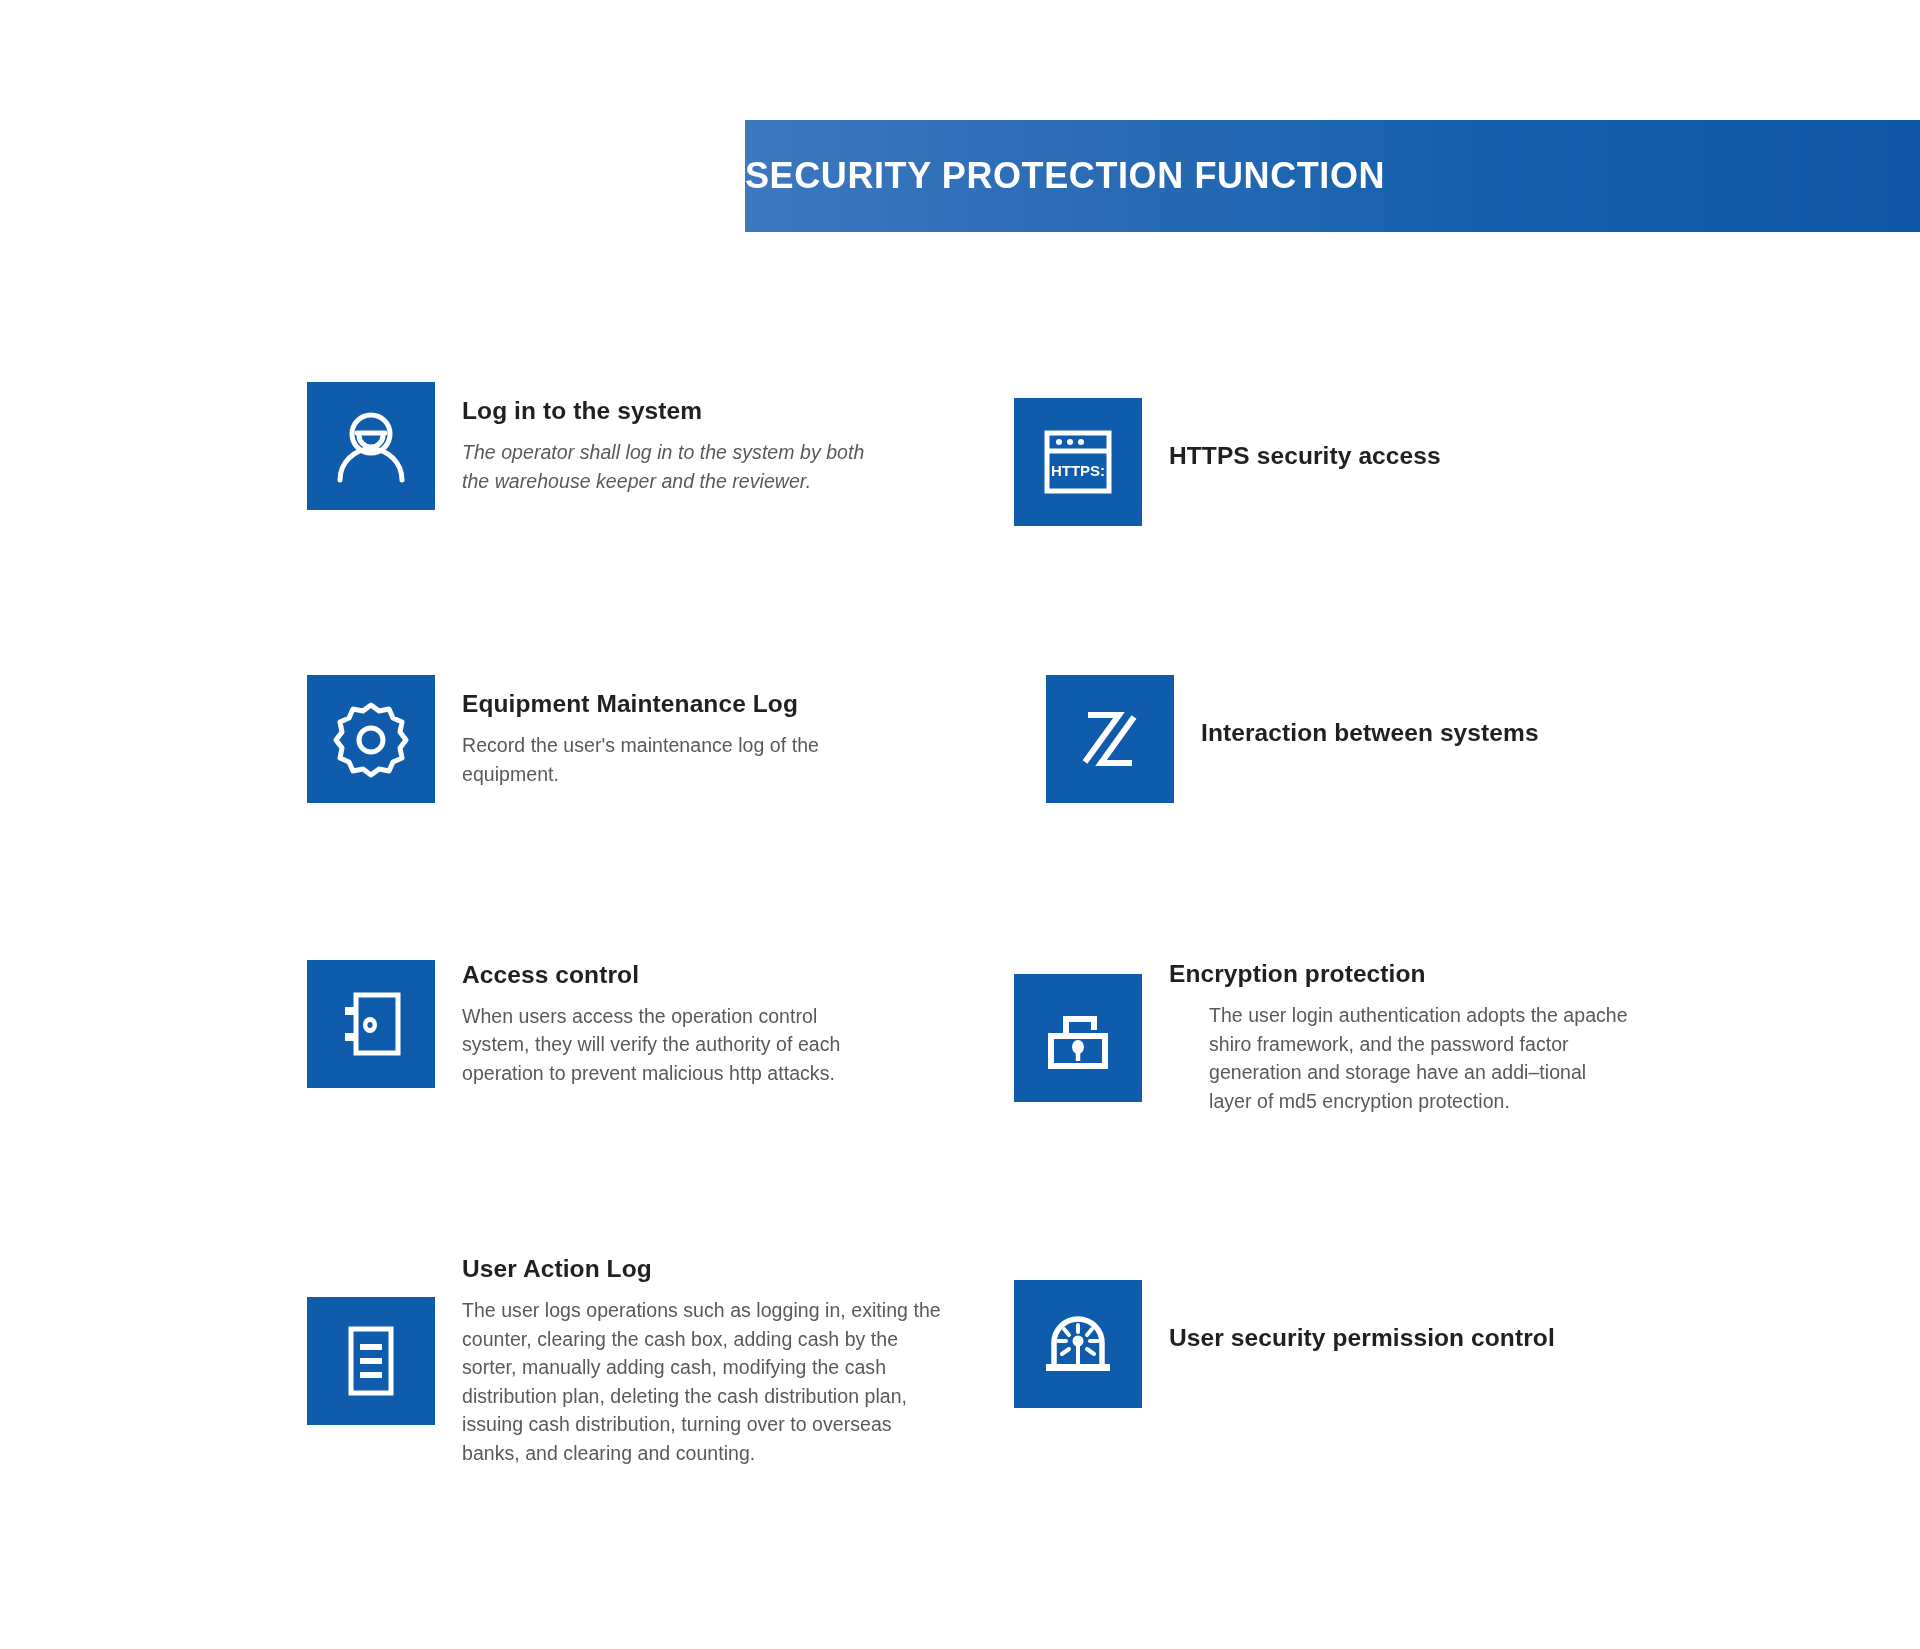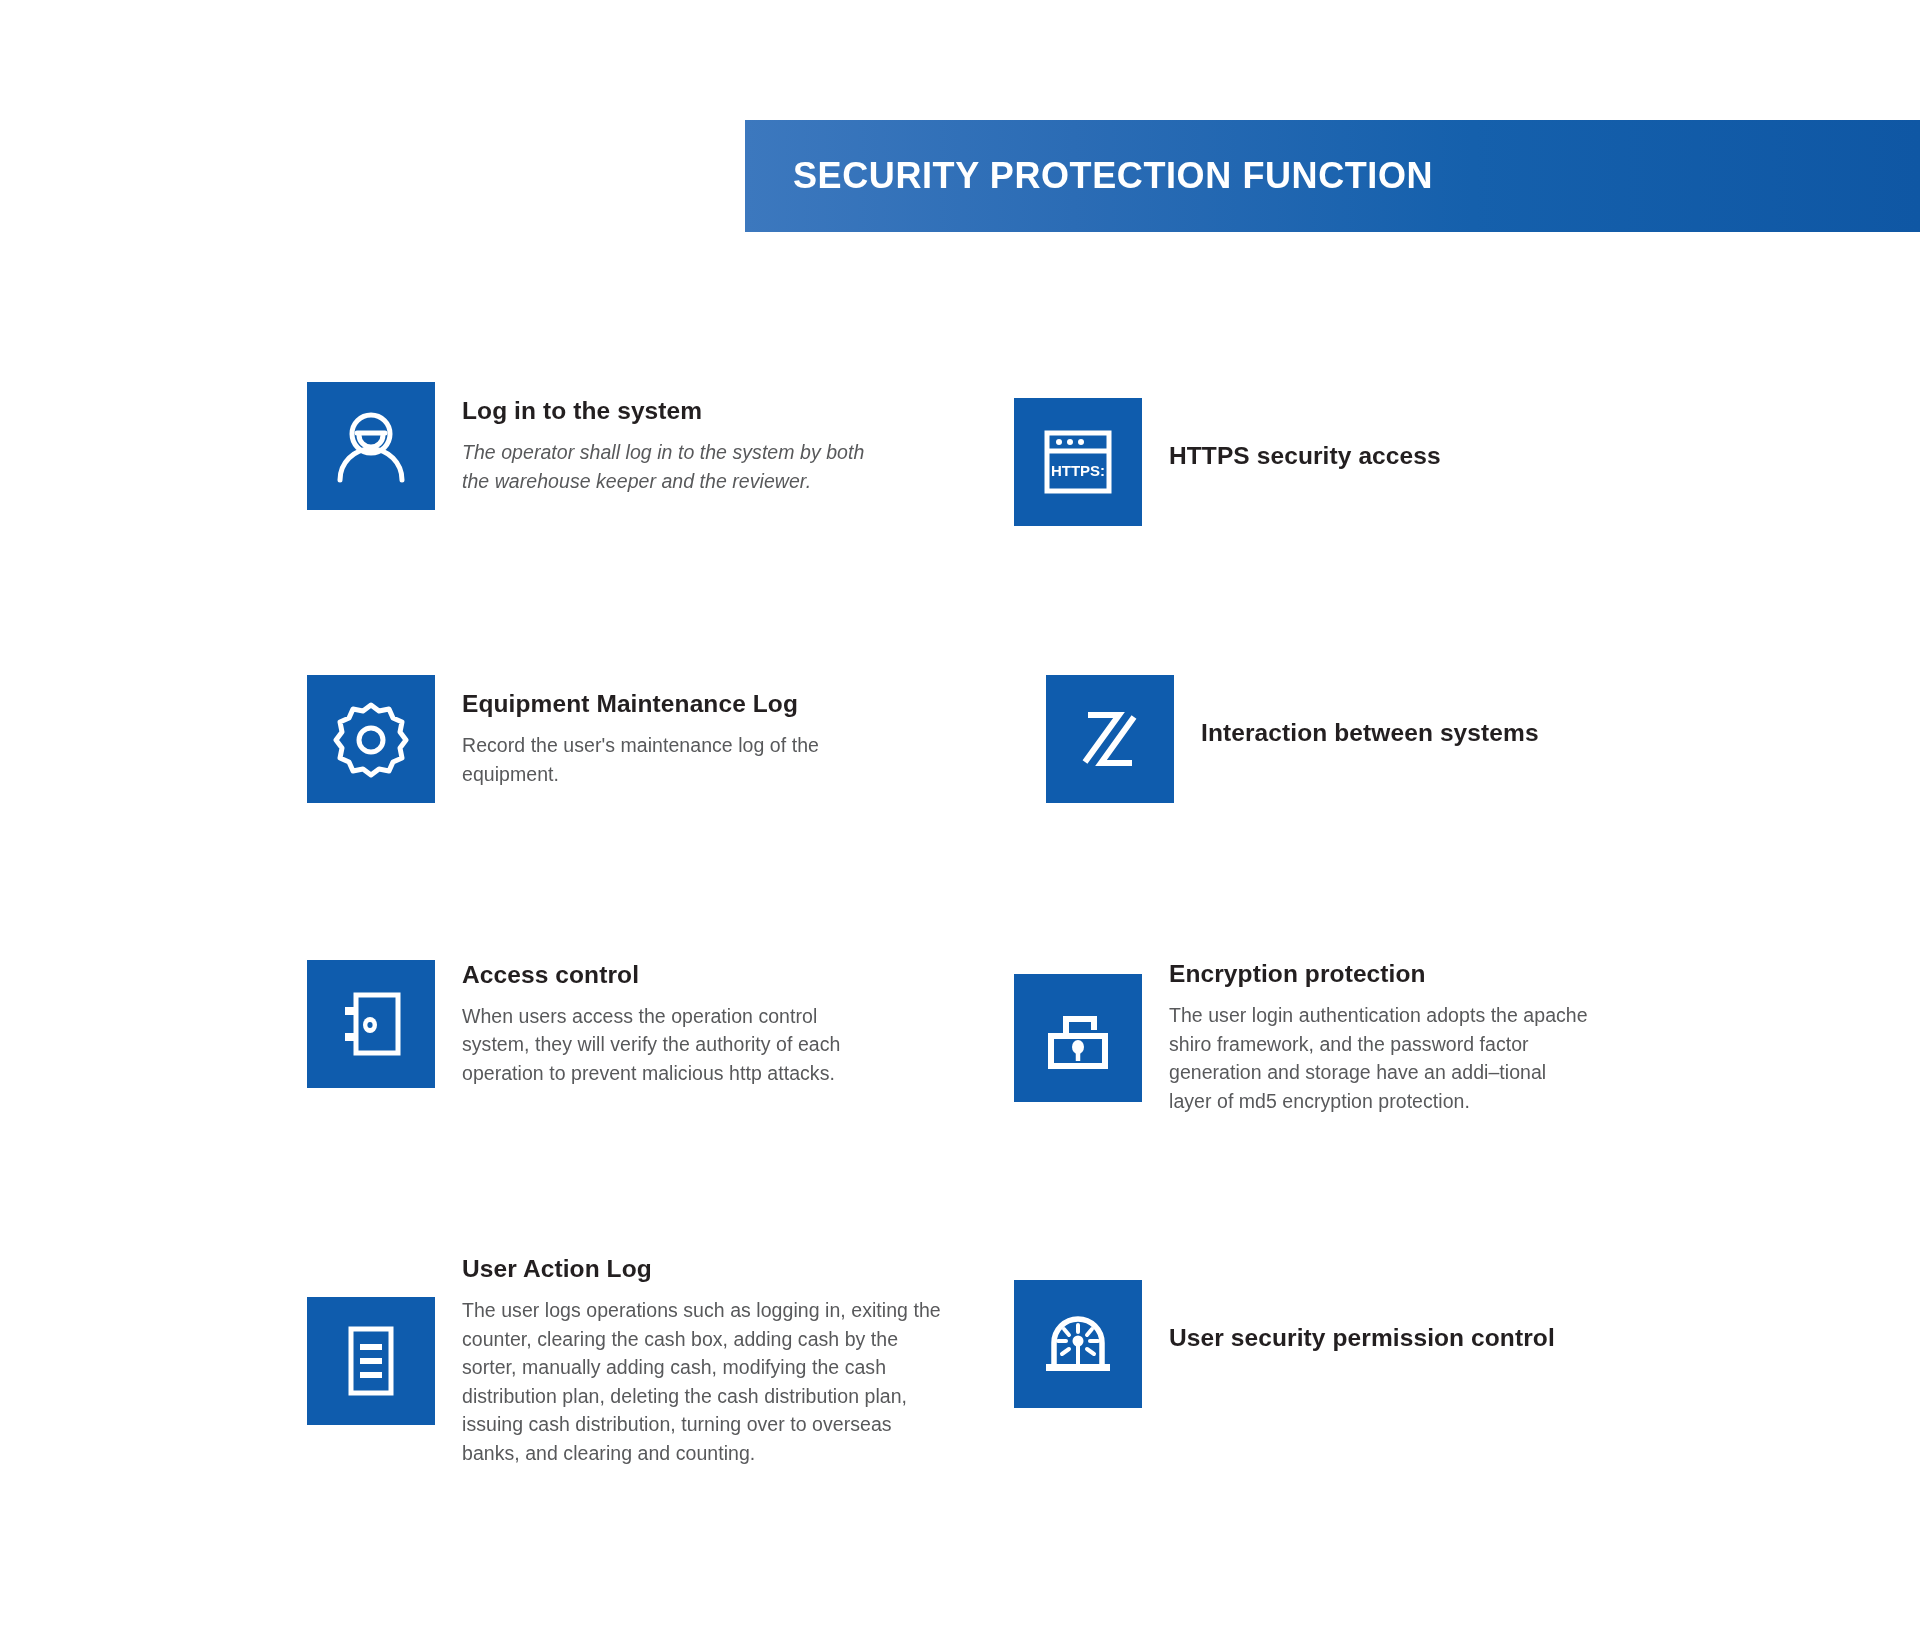--- a/index.html
+++ b/index.html
@@ -24,21 +24,20 @@
     height: 112px;
     background: linear-gradient(to right, #3C78BE 0%, #2B6CB5 28%, #1560AC 62%, #0F57A4 100%);
     display: flex;
     align-items: center;
   }
   .header-title {
     color: #ffffff;
     font-size: 36px;
     font-weight: bold;
     letter-spacing: 0.6px;
-    padding-left: 48px;
     white-space: nowrap;
   }
 
   
   .cards {
     position: absolute;
     left: 0;
     top: 360px;
     width: 1920px;
   }
@@ -170,21 +169,21 @@
     <div class="icon-box">
       <svg width="78" height="78" viewBox="0 0 78 78">
         <path d="M27 37 L27 20 L55 20 L55 31" fill="none" stroke="#fff" stroke-width="6"></path>
         <rect x="12" y="37" width="54" height="30" fill="none" stroke="#fff" stroke-width="6"></rect>
         <ellipse cx="39" cy="48" rx="6" ry="7" fill="#fff"></ellipse>
         <line x1="39" y1="48" x2="39" y2="62" stroke="#fff" stroke-width="4.5"></line>
       </svg>
     </div>
     <div class="card-text">
       <div class="card-title">Encryption protection</div>
-      <div class="card-desc" style="width:420px;">The user login authentication adopts the apache shiro framework, and the password factor generation and storage have an addi–tional layer of md5 encryption protection.</div>
+      <div class="card-desc" style="width:420px;margin-left:40px;">The user login authentication adopts the apache shiro framework, and the password factor generation and storage have an addi–tional layer of md5 encryption protection.</div>
     </div>
   </div>
 
   <div class="card align-center" style="left:307px; top:895px; width:510px;">
     <div class="icon-box">
       <svg width="78" height="78" viewBox="0 0 78 78">
         <rect x="19" y="7" width="40" height="64" fill="none" stroke="#fff" stroke-width="5"></rect>
         <rect x="28" y="22" width="22" height="6" fill="#fff"></rect>
         <rect x="28" y="36" width="22" height="6" fill="#fff"></rect>
         <rect x="28" y="50" width="22" height="6" fill="#fff"></rect>

